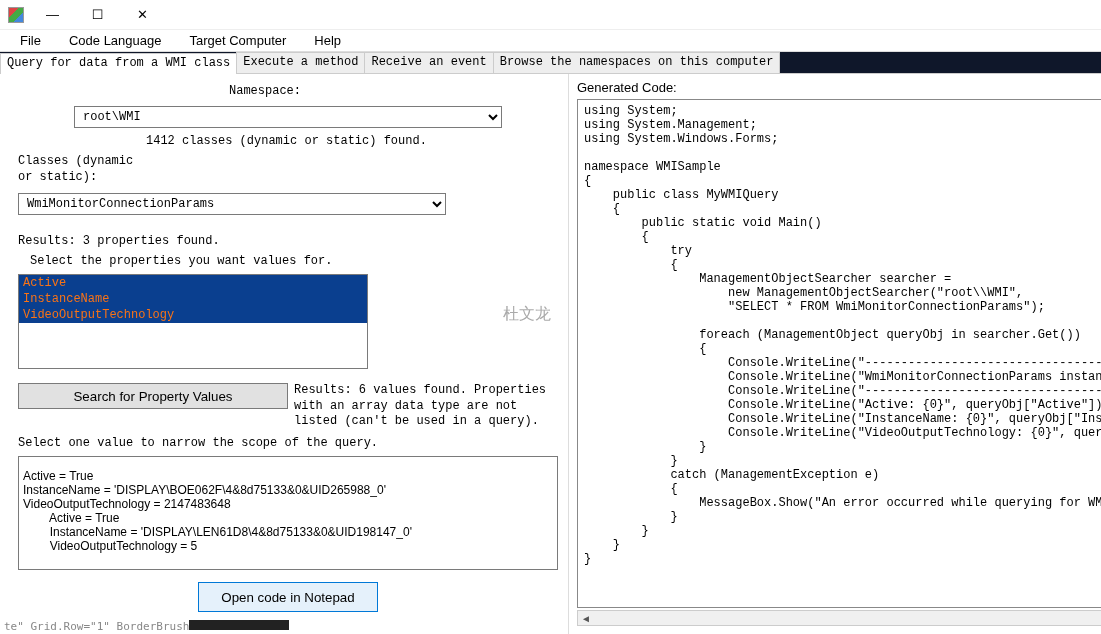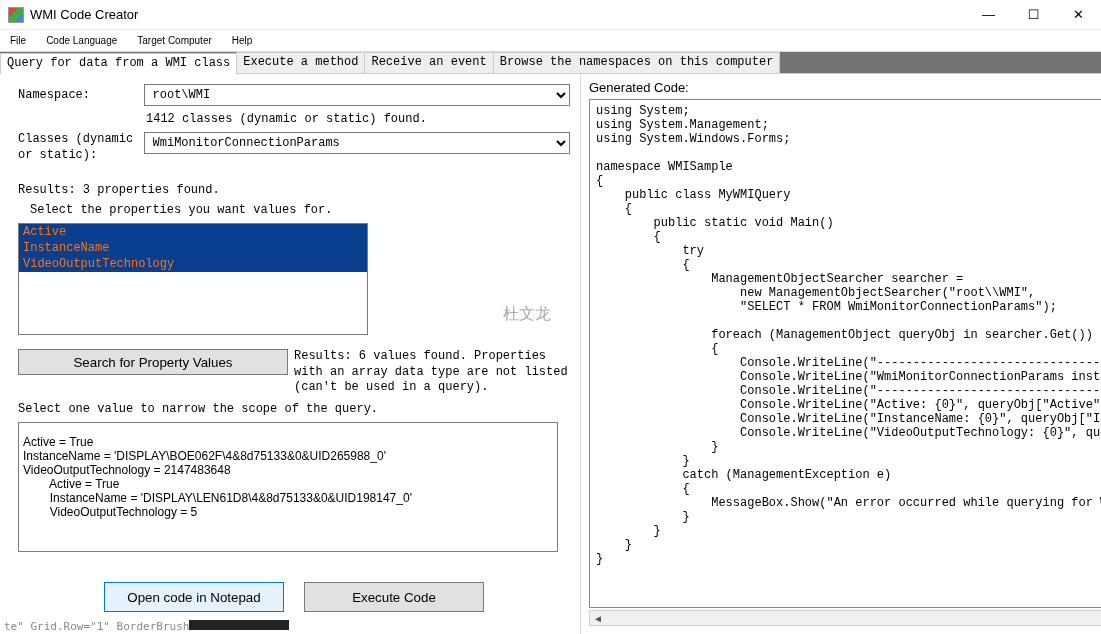--- a/index.html
+++ b/index.html
@@ -5,32 +5,32 @@
   * { box-sizing: border-box; margin: 0; padding: 0; }
   body { font-family: "Segoe UI", Tahoma, sans-serif; font-size: 12px; background: #fff; width: 1101px; height: 634px; overflow: hidden; position: relative; }
   .mono { font-family: "Consolas", "Courier New", monospace; font-size: 12px; }
 
   .titlebar { height: 30px; display: flex; align-items: center; padding-left: 8px; border-bottom: 1px solid #eee; }
   .app-icon { width: 16px; height: 16px; background: linear-gradient(135deg,#d44 0 33%,#4a4 33% 66%,#48d 66%); border: 1px solid #999; margin-right: 6px; }
   .titlebar-title { font-size: 13px; flex: 1; }
   .win-controls { display: flex; height: 100%; }
   .win-btn { width: 45px; height: 100%; display: flex; align-items: center; justify-content: center; font-size: 13px; }
 
-  .menubar { height: 22px; display: flex; align-items: center; padding-left: 10px; gap: 20px; font-size: 10px; border-bottom: 1px solid #ddd; }
+  .menubar { height: 22px; display: flex; align-items: center; padding-left: 20px; gap: 28px; font-size: 13px; border-bottom: 1px solid #ddd; }
   .menu-item { cursor: default; }
 
-  .tabstrip { display: flex; height: 22px; border-bottom: 1px solid #ccc; background: #737373; }
+  .tabstrip { display: flex; height: 22px; border-bottom: 1px solid #ccc; background: #0f172a; }
   .tab { padding: 2px 6px; border: 1px solid #ccc; border-bottom: none; background: #eee; margin-right: -1px; cursor: default; }
   .tab.active { background: #fff; position: relative; top: 1px; }
 
   .content { display: flex; height: calc(634px - 30px - 22px - 22px); }
   .left-panel { width: 580px; padding: 10px 10px 10px 18px; display: flex; flex-direction: column; gap: 6px; }
   .right-panel { flex: 1; border-left: 1px solid #ddd; display: flex; flex-direction: column; padding: 6px 8px 8px 8px; }
 
-  .row { display: flex; align-items: center; gap: 8px; }
+  .row { display: flex; align-items: center; gap: 8px; flex-direction: column; }
   .label-col { width: 118px; }
   select, input[type=text] { border: 1px solid #7a7a7a; height: 22px; font-family: inherit; font-size: 12px; padding: 0 4px; background: #fff; }
   select.wide { width: 428px; }
   .info-line { padding-left: 128px; }
 
   .listbox { border: 1px solid #7a7a7a; width: 350px; height: 112px; overflow: auto; background: #fff; }
   .listbox .item { padding: 1px 4px; }
   .listbox .item.selected { background: #0a3f8f; color: #f97316; }
 
   .btn { border: 1px solid #7a7a7a; background: #e1e1e1; height: 26px; padding: 0 18px; cursor: default; }
@@ -48,21 +48,20 @@
   .footer-strip { position: absolute; left: 0; bottom: 0; font-family: monospace; font-size: 11px; color: #888; background: #fff; padding: 1px 4px; }
   .footer-strip .dark { background: #222; color: #fff; display: inline-block; width: 100px; height: 10px; }
 
   .search-row { display:flex; align-items:flex-start; gap:6px; margin-top:8px; }
 </style>
 </head>
 <body>
 
 <div class="titlebar">
   <div class="app-icon"></div>
-  <div class="titlebar-title">WMI Code Creator</div>
   <div class="win-controls">
     <div class="win-btn">—</div>
     <div class="win-btn">☐</div>
     <div class="win-btn">✕</div>
   </div>
 </div>
 
 <div class="menubar">
   <span class="menu-item">File</span>
   <span class="menu-item">Code Language</span>
@@ -119,21 +118,20 @@
 InstanceName = 'DISPLAY\BOE062F\4&amp;8d75133&amp;0&amp;UID265988_0'
 VideoOutputTechnology = 2147483648
         Active = True
         InstanceName = 'DISPLAY\LEN61D8\4&amp;8d75133&amp;0&amp;UID198147_0'
         VideoOutputTechnology = 5</textarea>
 
     <div style="flex:1;"></div>
 
     <div class="row" style="justify-content:center; gap:20px; padding-bottom:12px;">
       <button class="bottom-btn">Open code in Notepad</button>
-      <button class="bottom-btn plain">Execute Code</button>
     </div>
 
   </div>
 
   <div class="right-panel">
     <div class="gen-label">Generated Code:</div>
     <div class="codebox mono">using System;
 using System.Management;
 using System.Windows.Forms;
 

